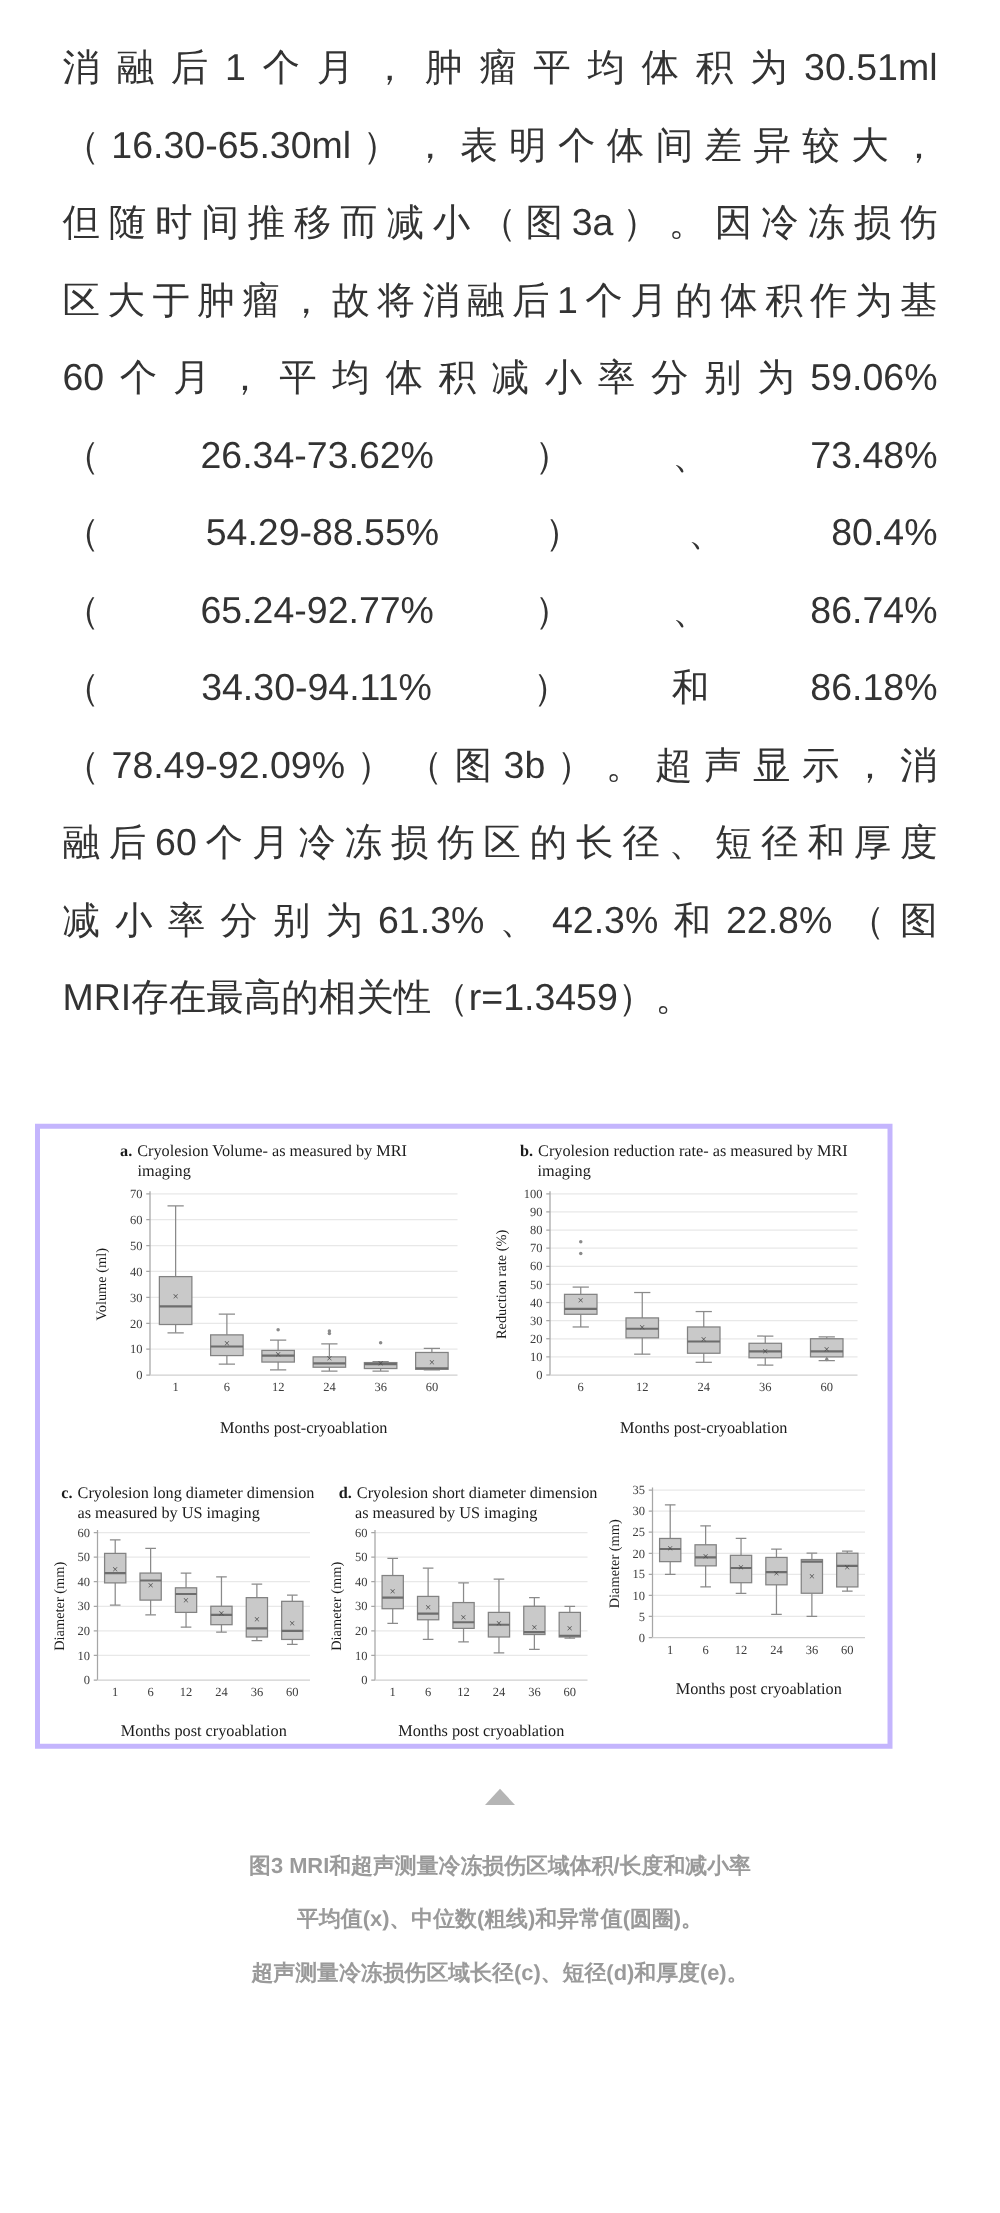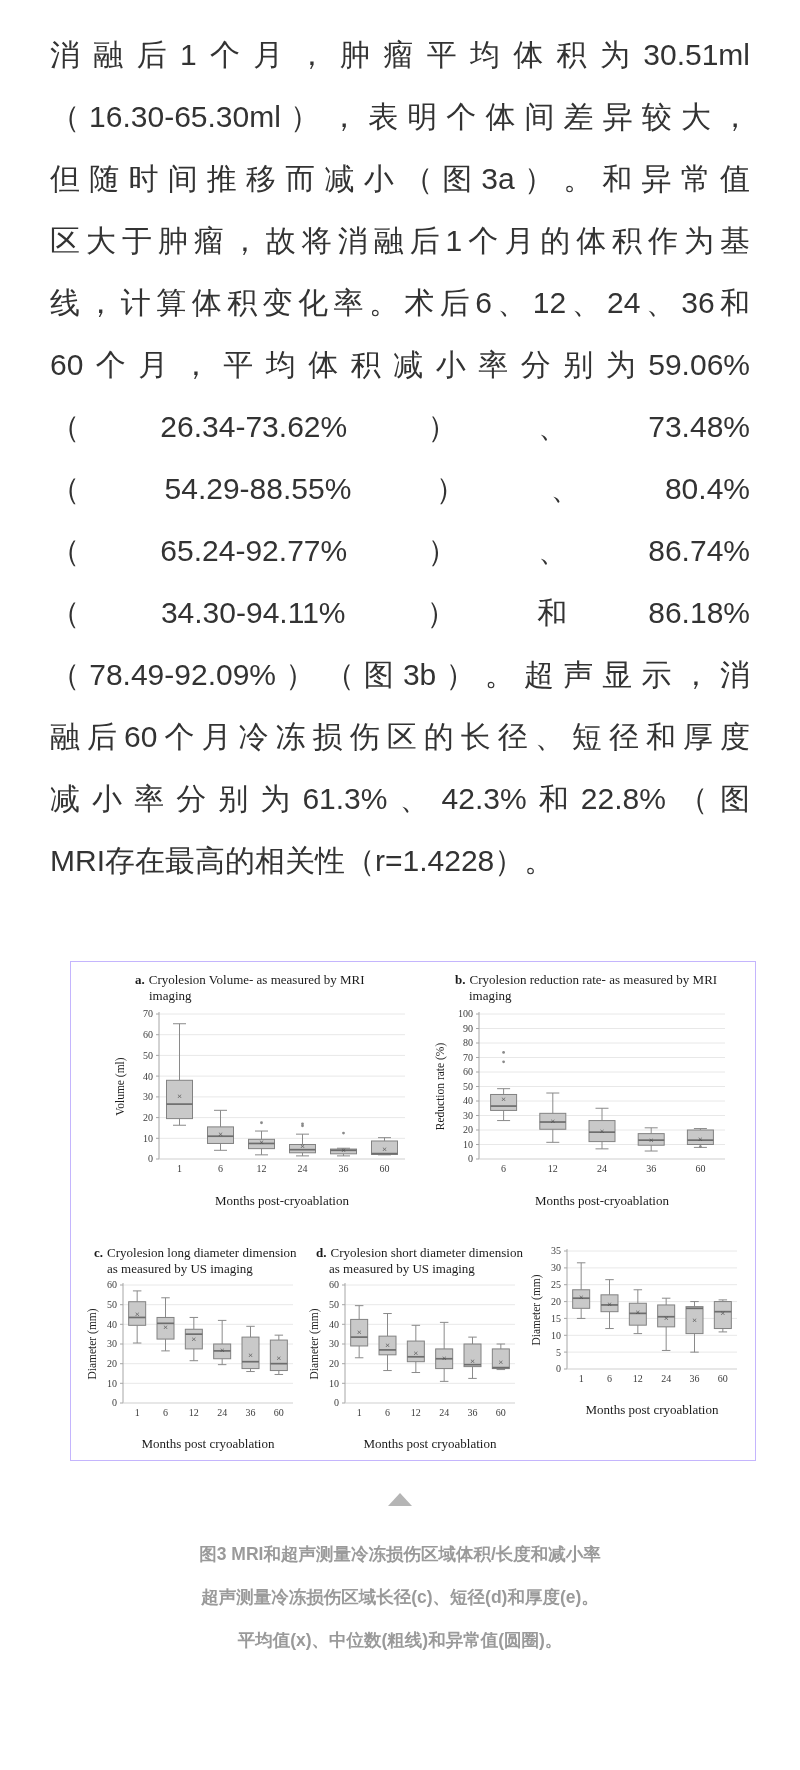--- a/index.html
+++ b/index.html
@@ -7,22 +7,22 @@
           font-family:"Liberation Sans", sans-serif; }
 
   
   .article { margin:24px 50px 0 50px; }
   .article .line { font-size:30px; line-height:62px; color:#333333; font-weight:300;
                    text-align:justify; text-align-last:justify; text-justify:inter-character;
                    white-space:nowrap0; }
   .article .line.last { text-align-last:left; }
 
   
-  .figure-card { box-sizing:border-box; margin:69px 0 0 70px; width:686px; height:500px;
-                 background:#ffffff; border:1px solid #c4b5fd; }
+  .figure-card { box-sizing:border-box; margin:69px 0 0 28px; width:686px; height:500px;
+                 background:#ffffff; border:4px solid #c4b5fd; }
   .fig-row { display:flex; }
   .fig-row-top { padding:10px 6px 0 38px; }
   .fig-row-bottom { margin-top:34px; padding:0 8px 0 10px; justify-content:flex-end; }
   .panel { display:flex; flex-direction:column; }
   .panel.big { width:310px; }
   .panel.big + .panel.big { margin-left:10px; }
   .panel.small { width:222px; }
   .panel-title { font-family:"Liberation Serif", serif; font-size:13px; line-height:16px;
                  color:#1b1b1b; padding-left:40px; text-indent:-14px; margin-bottom:2px; }
   .panel.big .panel-title { max-width:258px; }
@@ -46,32 +46,31 @@
                        font-weight:700; }
 </style>
 </head>
 <body>
 
 <div class="page">
 
   <div class="article">
     <div class="line">消融后1个月，肿瘤平均体积为30.51ml</div>
     <div class="line">（16.30-65.30ml），表明个体间差异较大，</div>
-    <div class="line">但随时间推移而减小（图3a）。和异常值</div>
+    <div class="line">但随时间推移而减小（图3a）。因冷冻损伤</div>
     <div class="line">区大于肿瘤，故将消融后1个月的体积作为基</div>
-    <div class="line">线，计算体积变化率。术后6、12、24、36和</div>
     <div class="line">60个月，平均体积减小率分别为59.06%</div>
     <div class="line">（26.34-73.62%）、73.48%</div>
     <div class="line">（54.29-88.55%）、80.4%</div>
     <div class="line">（65.24-92.77%）、86.74%</div>
     <div class="line">（34.30-94.11%）和86.18%</div>
     <div class="line">（78.49-92.09%）（图3b）。超声显示，消</div>
     <div class="line">融后60个月冷冻损伤区的长径、短径和厚度</div>
     <div class="line">减小率分别为61.3%、42.3%和22.8%（图</div>
-    <div class="line last">MRI存在最高的相关性（r=1.4228）。</div>
+    <div class="line last">MRI存在最高的相关性（r=1.3459）。</div>
   </div>
 
   <div class="figure-card">
     <div class="fig-row fig-row-top">
       <div class="panel big">
         <div class="panel-title">
           <b>a.</b><span>Cryolesion Volume- as measured by MRI imaging</span>
         </div>
         <div class="chart">
             <svg xmlns="http://www.w3.org/2000/svg" width="308" height="205">
@@ -492,17 +491,17 @@
       </div>
     </div>
   </div>
 
   <div class="back-top">
     <span class="tri"></span>
   </div>
 
   <div class="caption">
     <div class="cap-line">图3 MRI和超声测量冷冻损伤区域体积/长度和减小率</div>
+    <div class="cap-line">平均值(x)、中位数(粗线)和异常值(圆圈)。</div>
     <div class="cap-line">超声测量冷冻损伤区域长径(c)、短径(d)和厚度(e)。</div>
-    <div class="cap-line">平均值(x)、中位数(粗线)和异常值(圆圈)。</div>
   </div>
 
 </div>
 
 </body></html>

